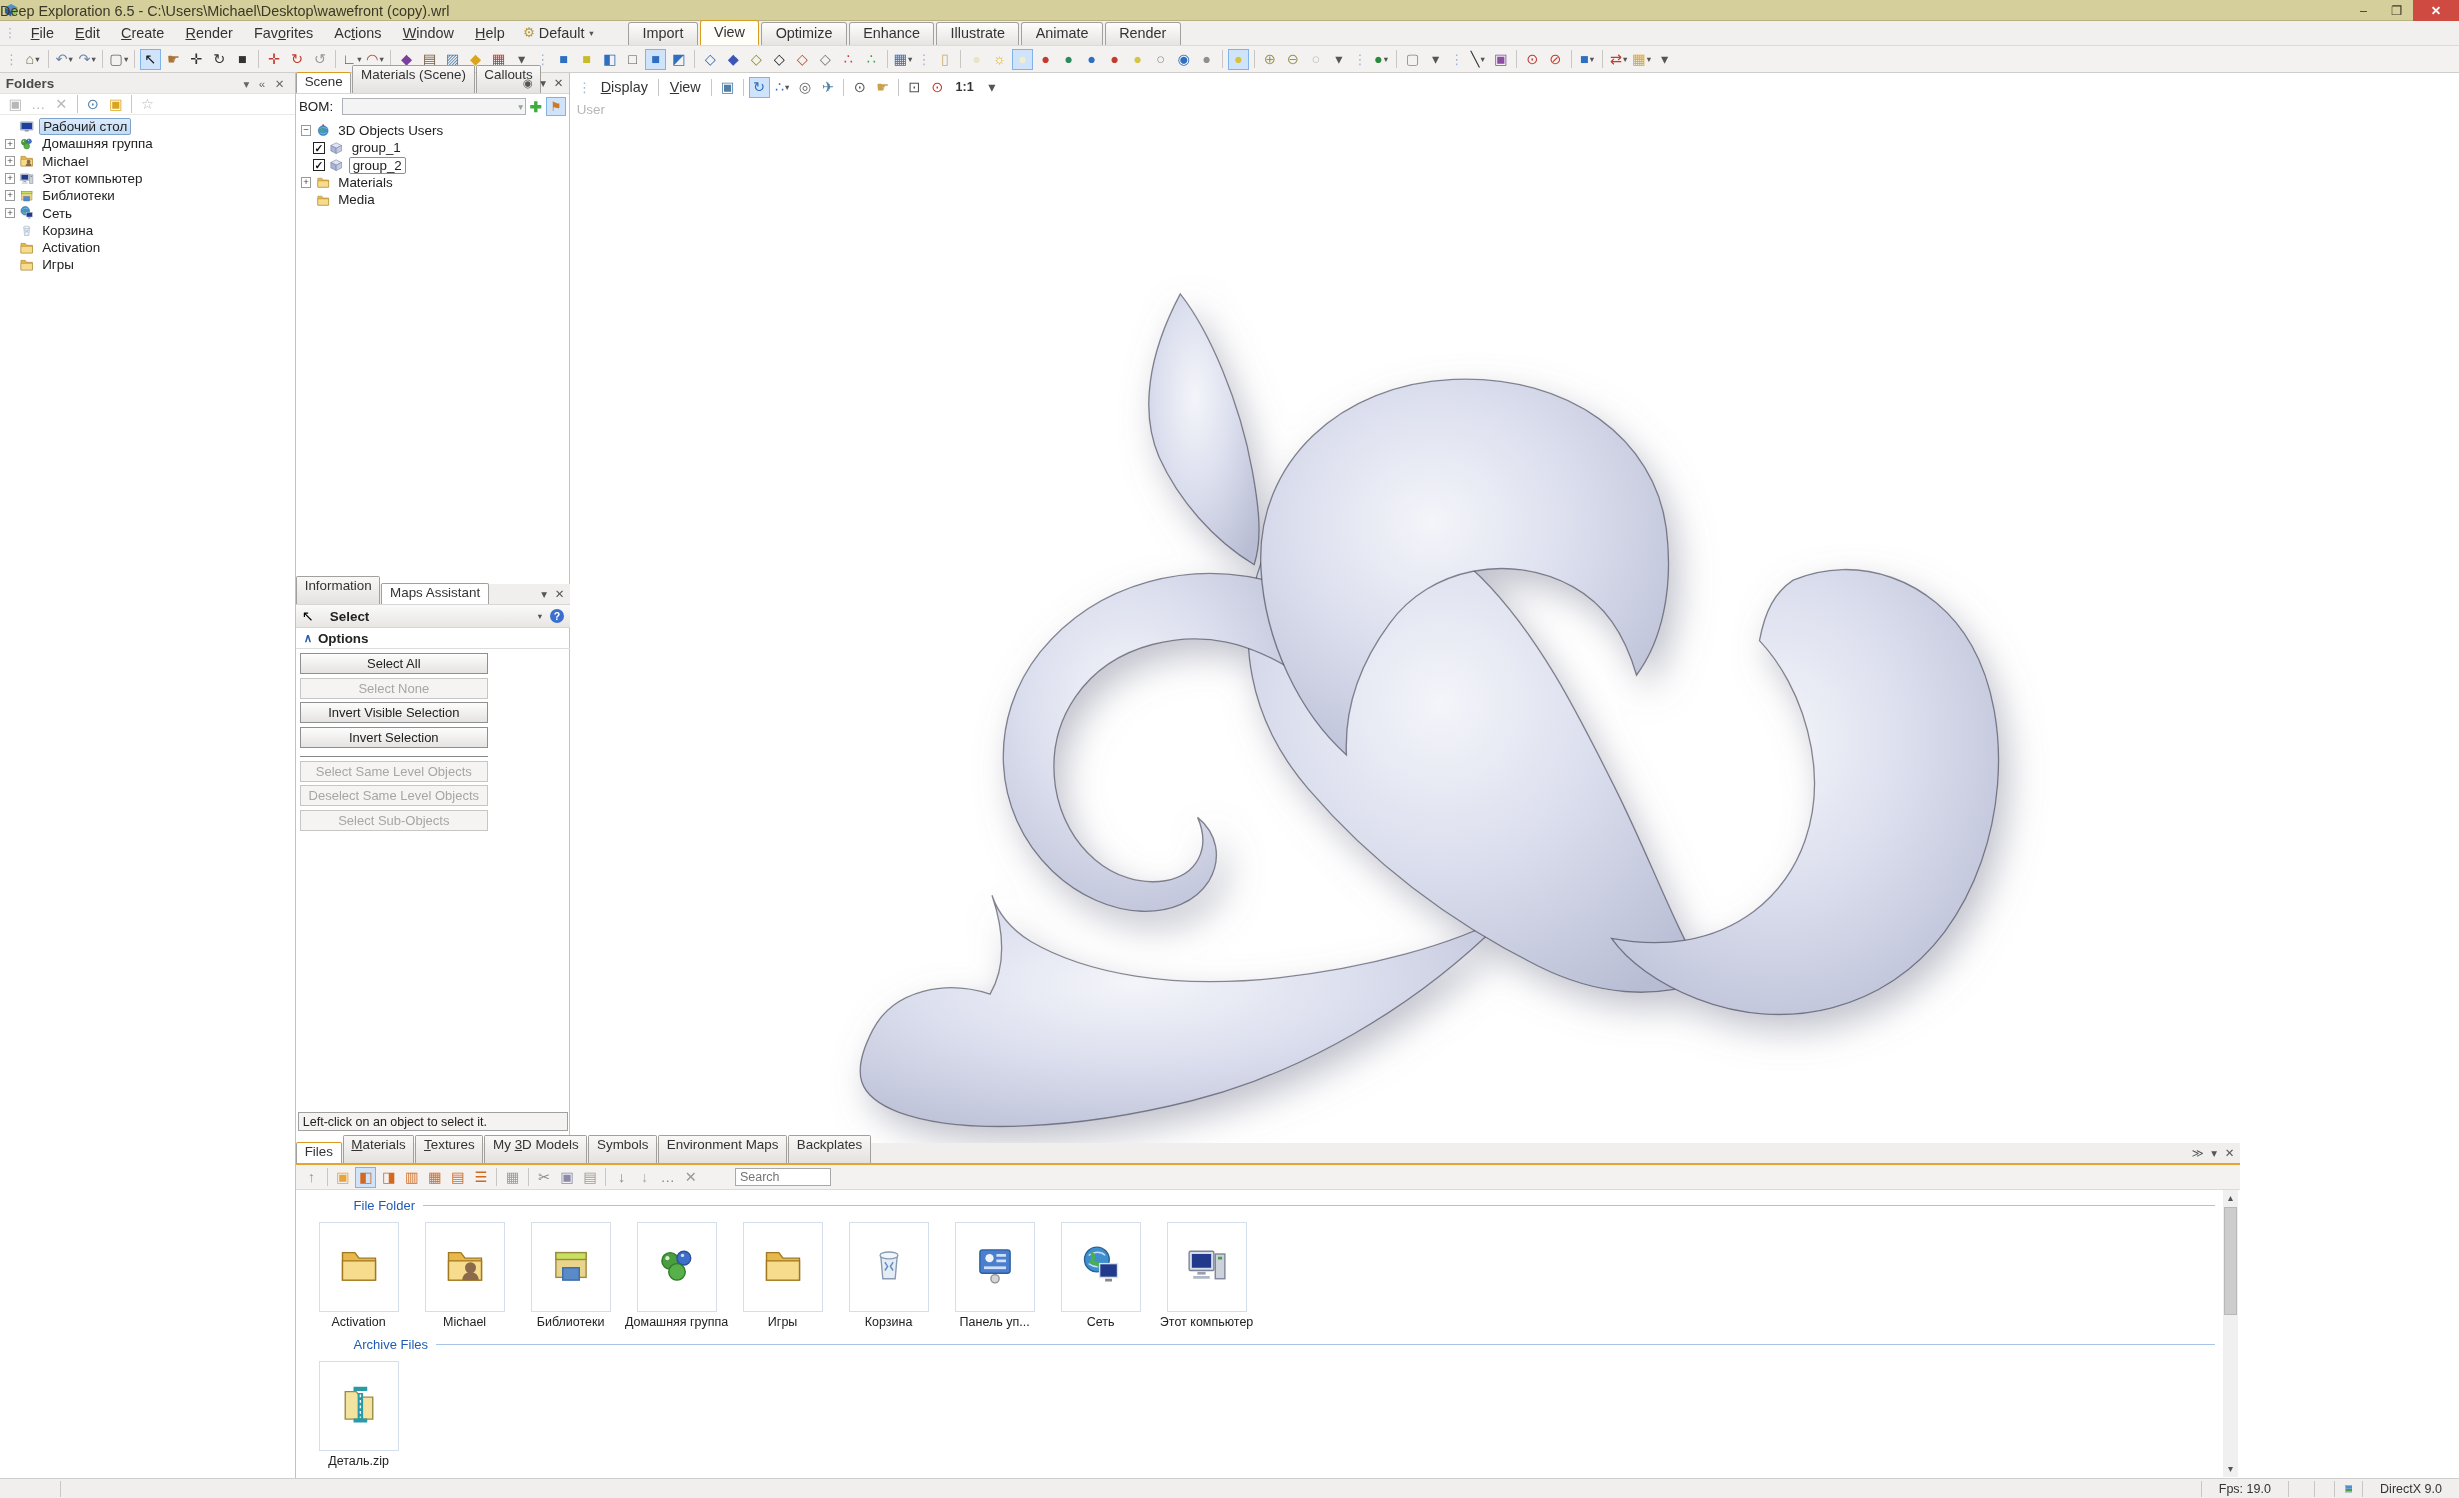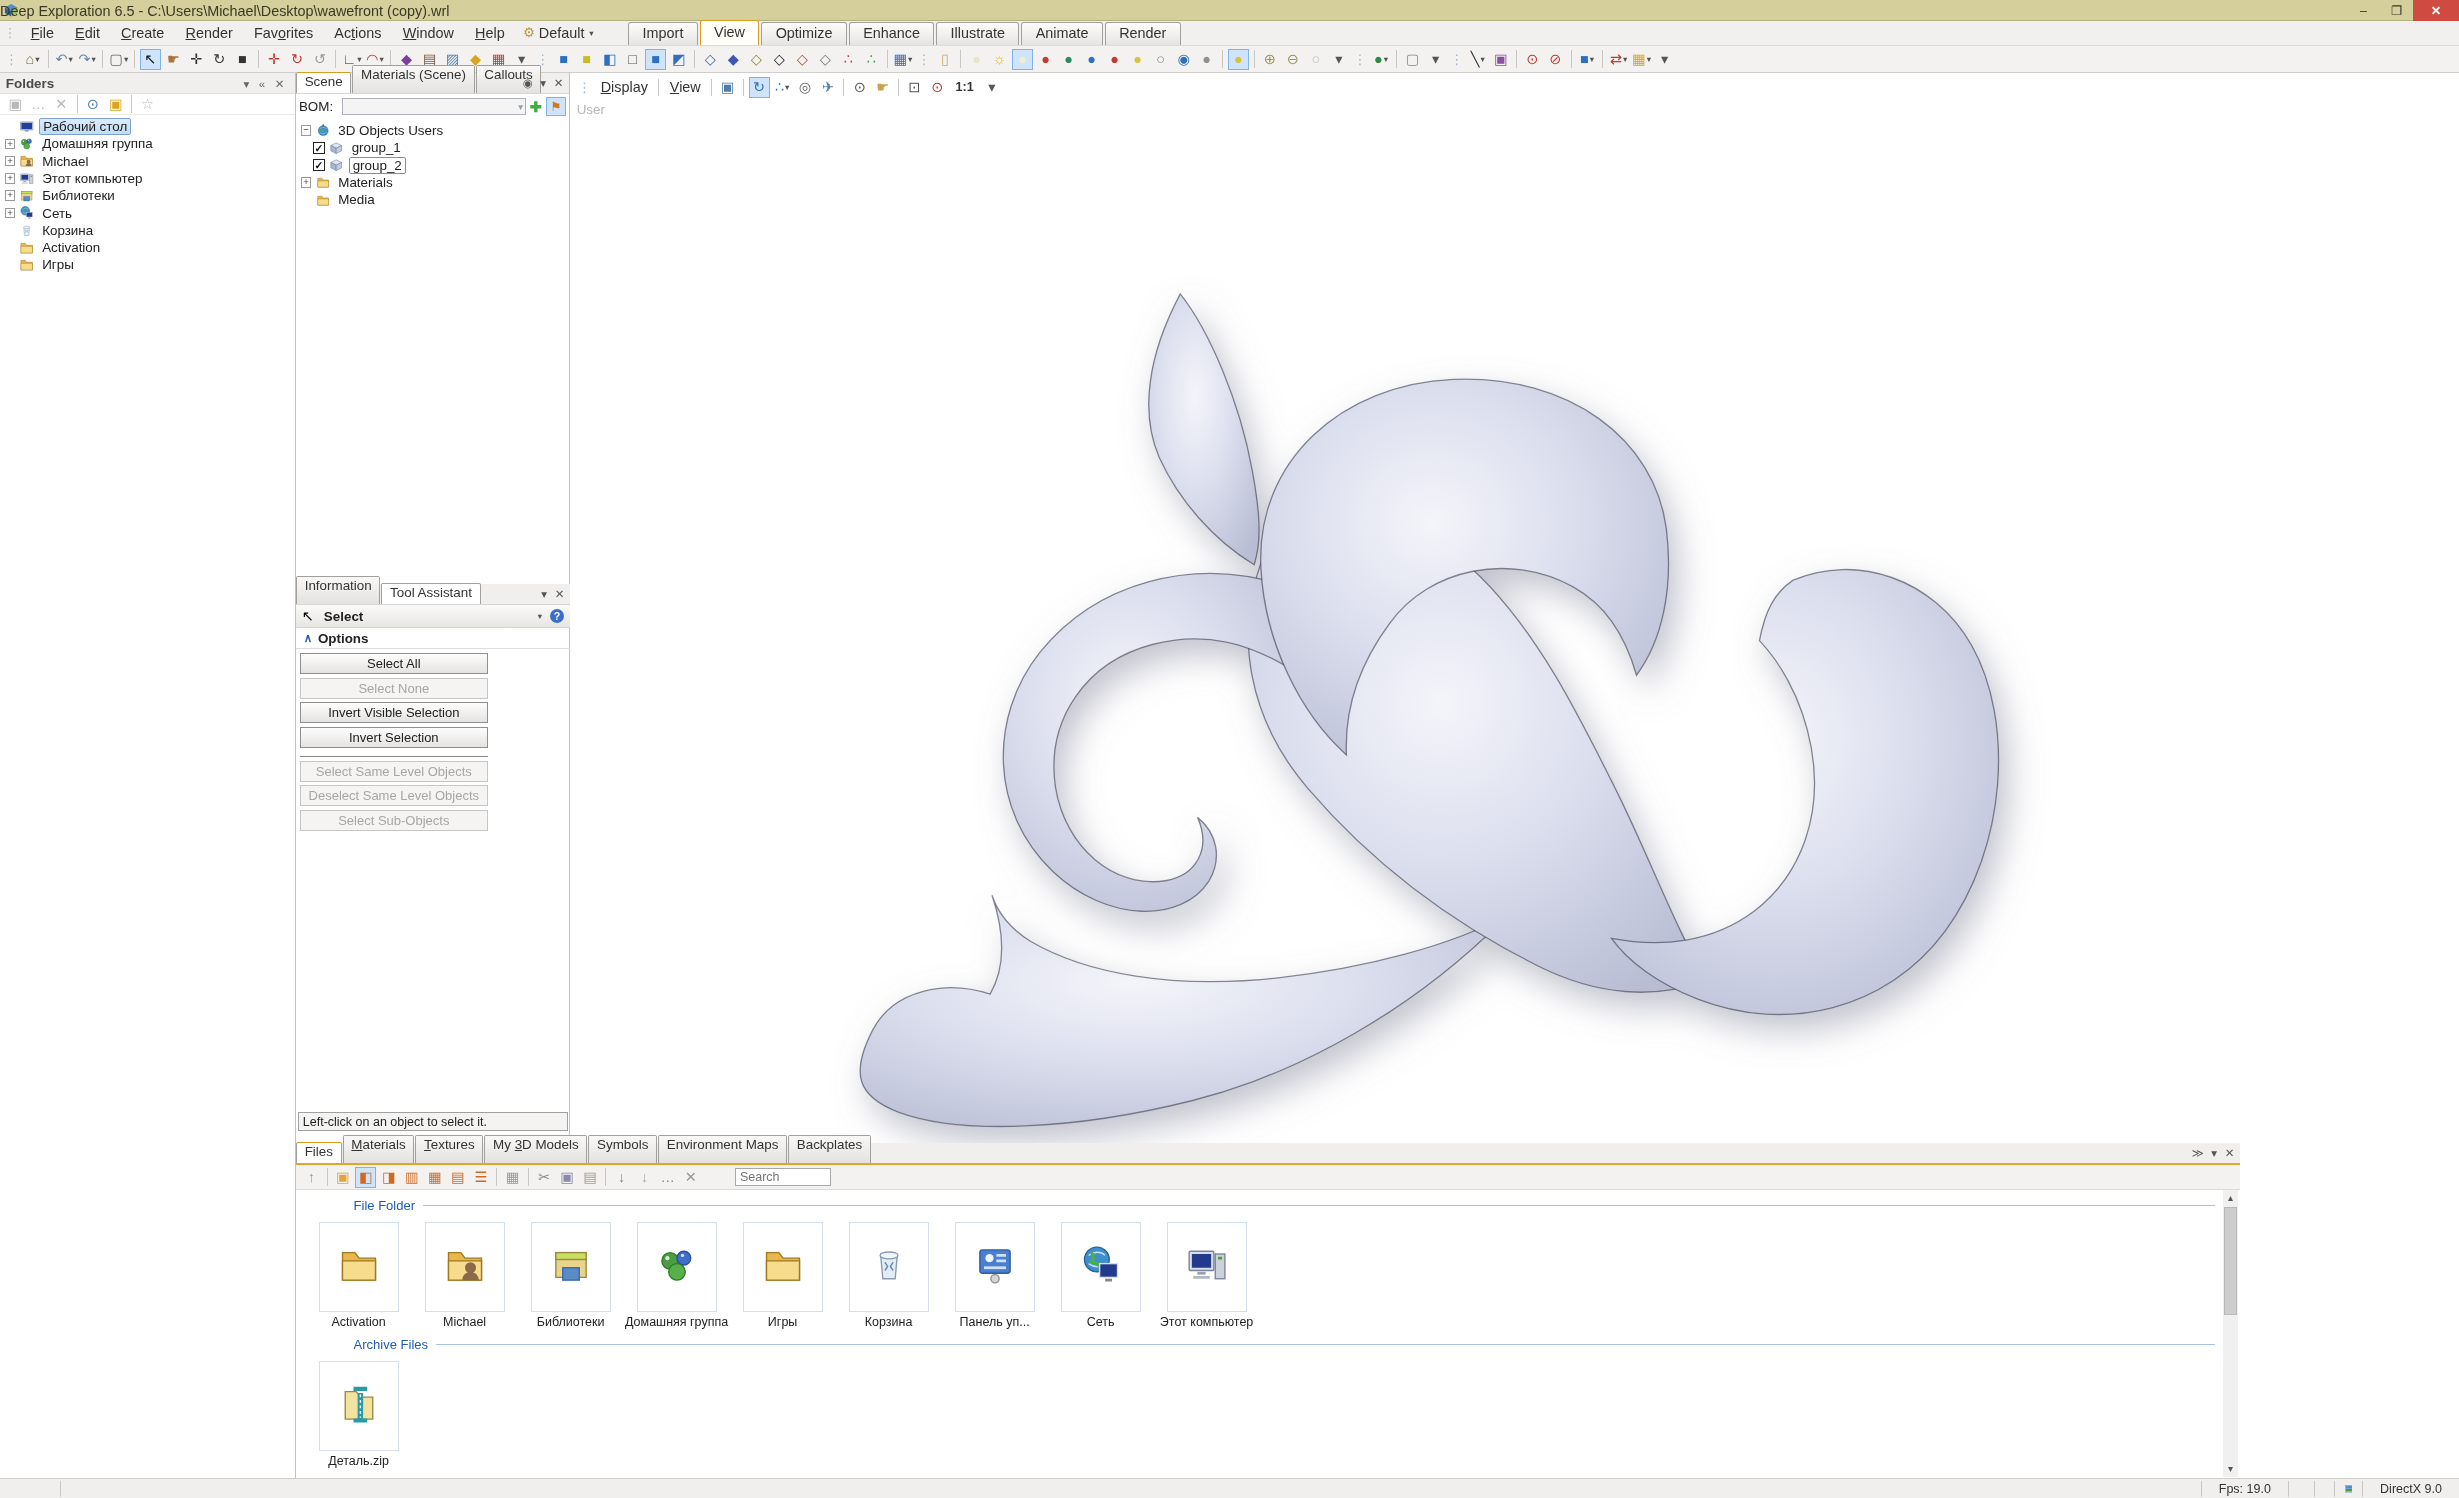--- a/index.html
+++ b/index.html
@@ -62,21 +62,21 @@
   .corner span{font-size:11.5px;color:#555;padding:0 3.8px;}
 
   .bom-row{display:flex;align-items:center;height:25px;padding:0 2.9px;}
   .bom-lab{font-size:13.4px;color:#222;margin-right:9px;}
   .combo{width:188px;height:17.3px;border:1px solid #aeb2b8;background:#f4f4f4;position:relative;}
   .combo i{position:absolute;right:1.9px;top:1.9px;font-size:9.6px;color:#9aa0a8;font-style:normal;}
   .plus{color:#3fae3f;font-weight:bold;font-size:14.4px;padding:0 3.8px;}
   .flagbtn{width:21px;height:19px;border:1px solid #7eb4ea;background:#cfe4fa;display:inline-flex;align-items:center;justify-content:center;color:#d07820;font-size:12.5px;}
 
   .ta-head{height:23px;background:linear-gradient(#fafafa,#e8e6e3);border-bottom:1px solid #d8d6d3;display:flex;align-items:center;padding:0 5.8px;}
-  .ta-head .tt{font-size:13.4px;font-weight:bold;color:#222;margin-left:10px;flex-grow:1;}
+  .ta-head .tt{font-size:13.4px;font-weight:bold;color:#222;margin-left:16px;flex-grow:1;}
   .helpi{width:14.4px;height:14.4px;border-radius:50%;background:#3a6fd0;color:#fff;font-size:10.6px;font-weight:bold;display:inline-flex;align-items:center;justify-content:center;}
   .opt-row{height:21px;display:flex;align-items:center;padding:0 7.7px;border-bottom:1px solid #ddd;}
   .opt-row .chev{color:#2a5fa8;font-weight:bold;font-size:11.5px;margin-right:5.8px;}
   .opt-row .ol{font-size:13.4px;font-weight:bold;color:#222;}
   .btn{width:188px;height:21px;margin:3.8px 0 0 3.8px;background:linear-gradient(#fdfdfd,#e5e3e1);border:1px solid #8f8f8f;font-size:13px;color:#222;display:flex;align-items:center;justify-content:center;}
   .btn.disabled{color:#a6a6a6;border-color:#c6c6c6;background:#f5f4f2;}
   .btn-div{width:188px;height:1px;background:#888;margin:7.7px 0 3.8px 3.8px;}
   .hint-box{position:absolute;left:298px;top:1112px;width:270px;height:19px;border:1px solid #a0a0a0;background:#f4f3f1;font-size:12.5px;color:#222;padding:1.9px 3.8px;}
 
   
@@ -429,21 +429,21 @@
               <path d="M4 13h24v14H4z" fill="#f7dc8e" stroke="#a07820"></path>
             </svg>
           </span>
           <span class="tlab">Media</span>
         </div>
       </div>
 
     <div style="position:absolute;left:0;top:511px;width:274px;">
       <div class="tabrow" id="taTabs">
           <span class="dtab">Information</span>
-          <span class="dtab active">Tool Assistant</span>
+          <span class="dtab active">Maps Assistant</span>
           <span class="corner">
             <span>▾</span>
             <span>✕</span>
           </span>
         </div>
       <div class="ta-head">
         <span style="font-size:14.4px;">↖</span>
         <span class="tt">Select</span>
         <span class="dd">▾</span>
         <span class="helpi" style="margin-left:7.7px;">?</span>

